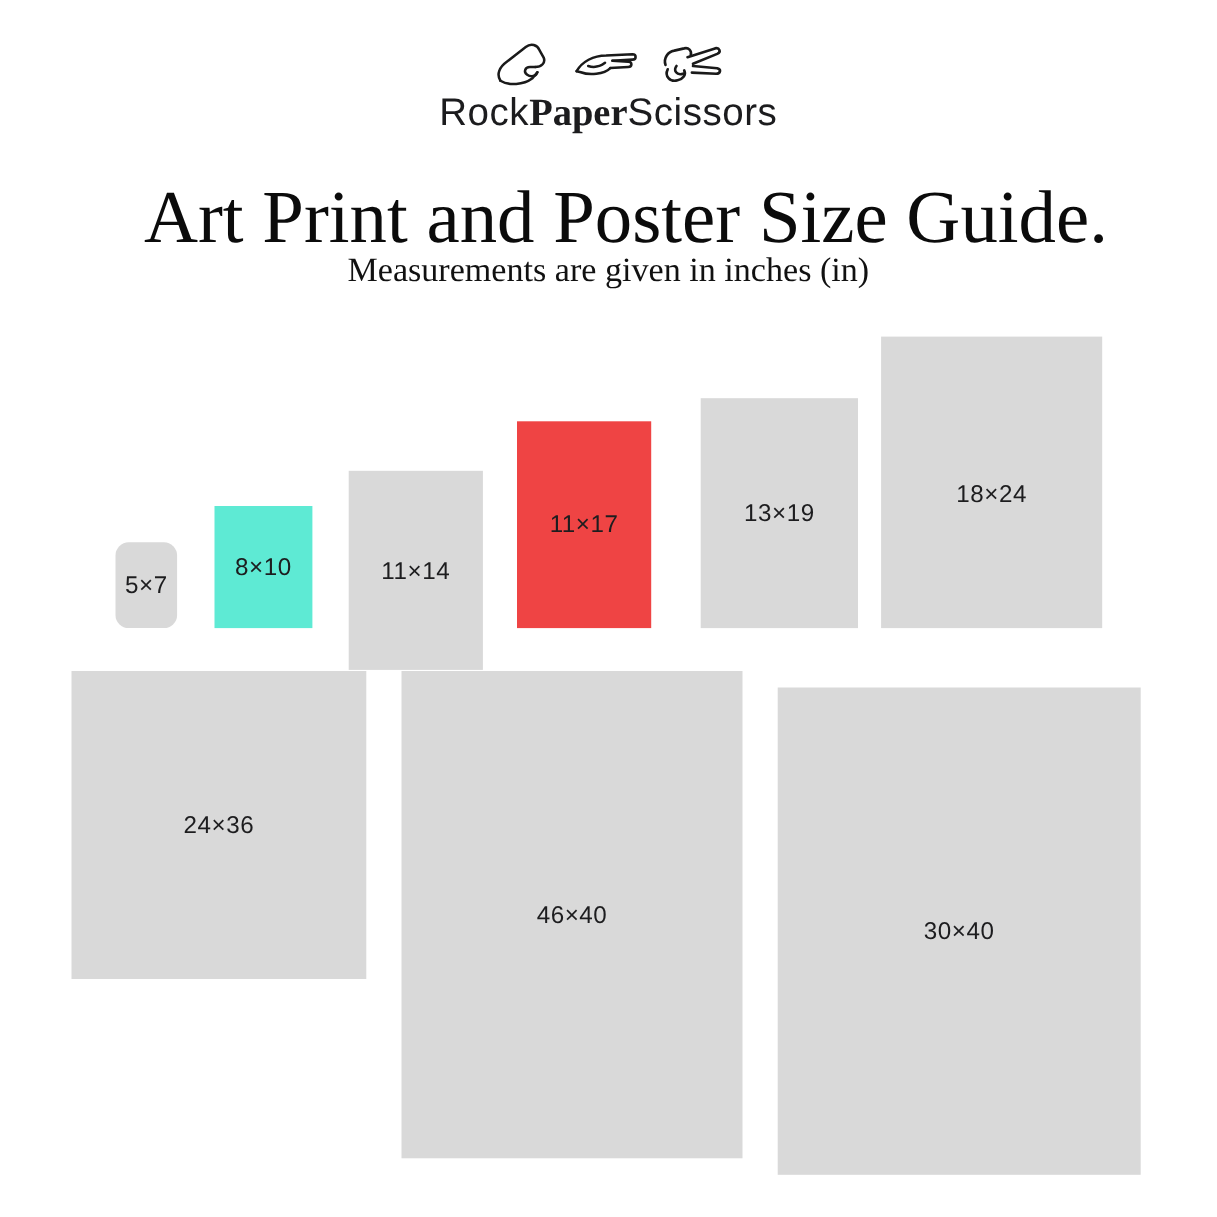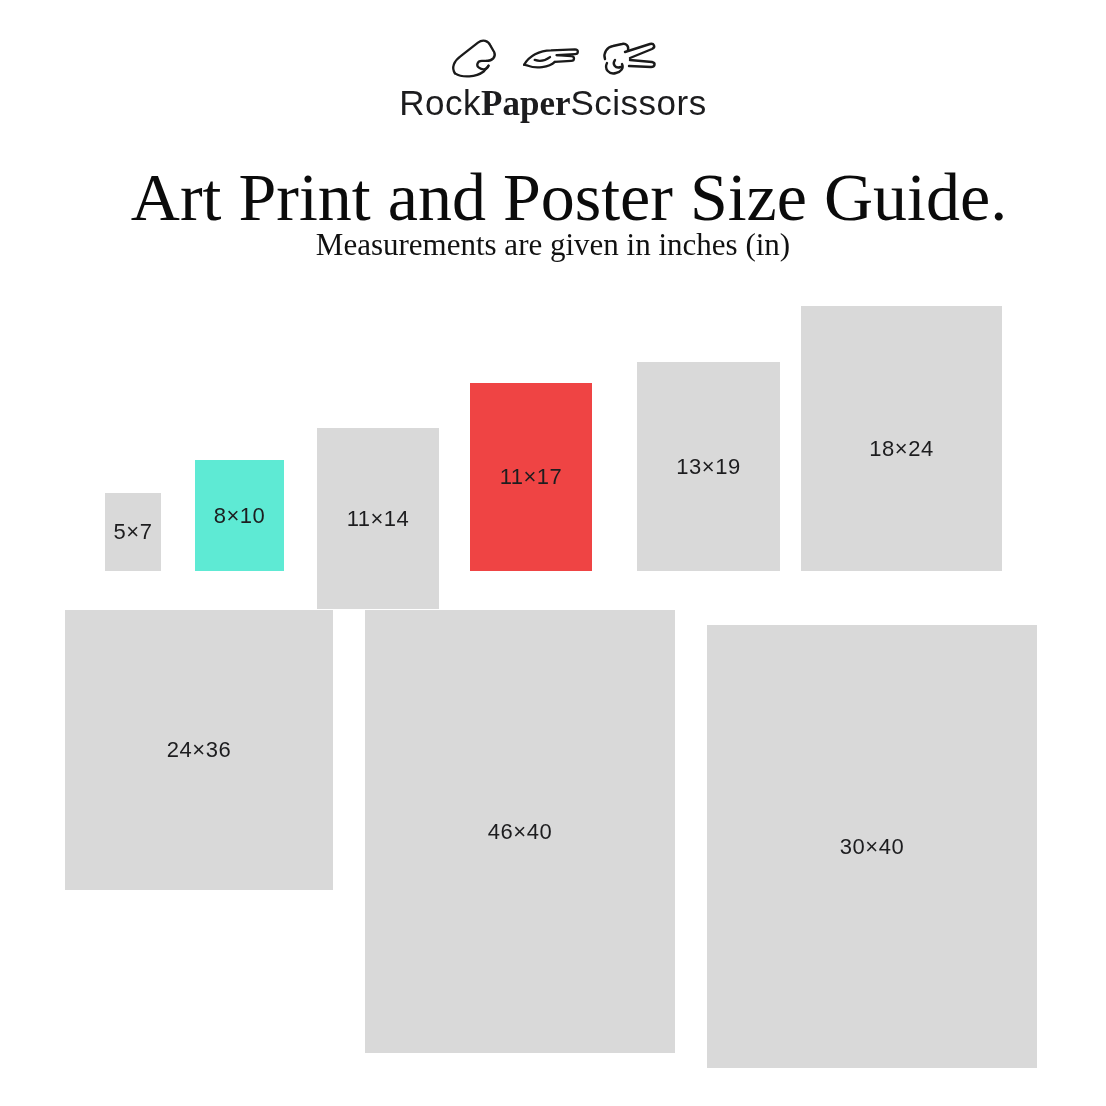--- a/index.html
+++ b/index.html
@@ -121,21 +121,21 @@
       <path d="M12 28 C9 34 14 40 21 38 C26 37 29 33 27 29"></path>
       <path d="M20 25 C17 29 20 34 26 32"></path>
     </svg>
   </div>
 
   <div class="brand"><span class="light">Rock</span><span class="bold-serif">Paper</span><span class="light">Scissors</span></div>
 
   <div class="title">Art Print and Poster Size Guide.</div>
   <div class="subtitle">Measurements are given in inches (in)</div>
 
-  <div class="size-box s5x7" style="background: rgb(217, 217, 217);">
+  <div class="size-box s5x7" style="background: rgb(217, 217, 217); border-radius: 12px;">
     <span class="size-label" style="color: rgb(29, 29, 31);">5×7</span>
   </div>
   <div class="size-box s8x10" style="background: #5eead4;">
     <span class="size-label" style="color: rgb(29, 29, 31);">8×10</span>
   </div>
   <div class="size-box s11x14" style="background: rgb(217, 217, 217);">
     <span class="size-label" style="color: rgb(29, 29, 31);">11×14</span>
   </div>
   <div class="size-box s11x17" style="background: #ef4444; justify-content: center;">
     <span class="size-label" style="color: rgb(29, 29, 31);">11×17</span>

